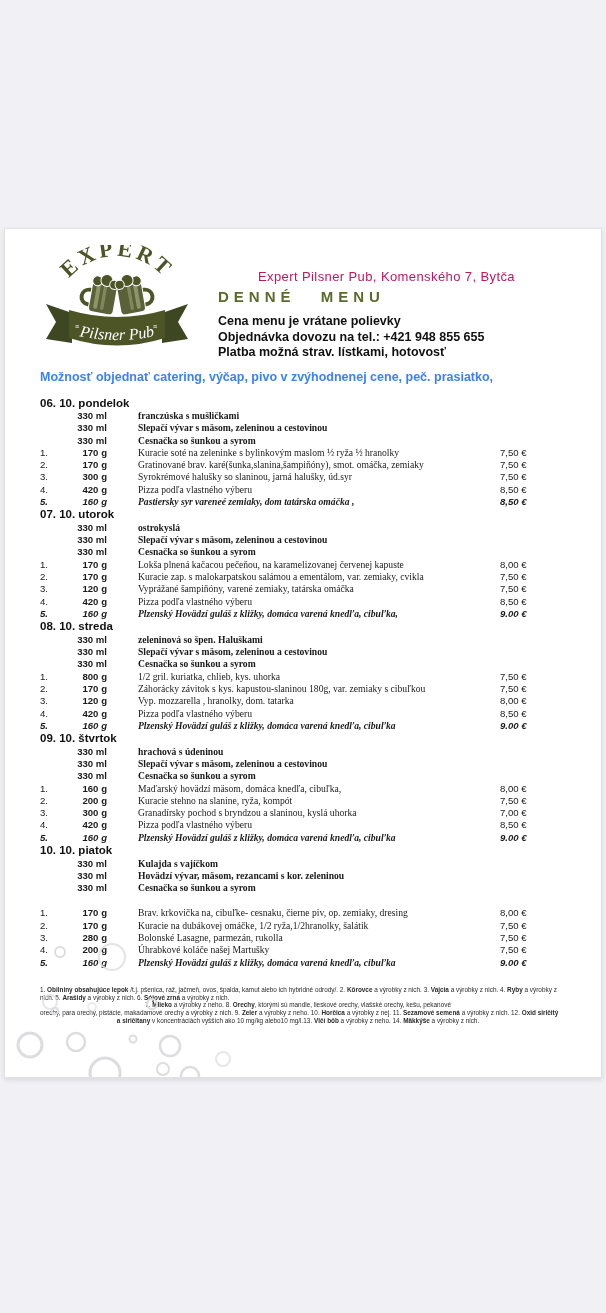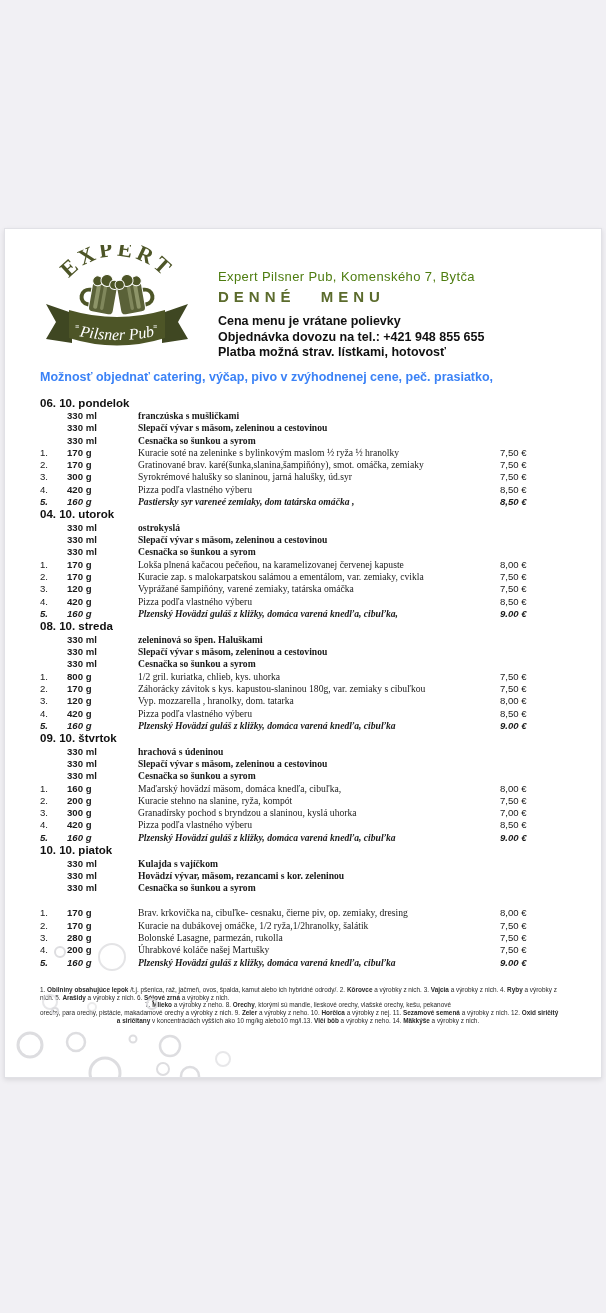--- a/index.html
+++ b/index.html
@@ -8,30 +8,30 @@
   .paper{
     position:absolute;left:4px;top:228px;width:598px;height:850px;
     background:#ffffff;border:1px solid #e1e1e6;box-sizing:border-box;
     box-shadow:0 2px 5px rgba(0,0,0,.10);
     padding:16px 45px 0 35px;overflow:hidden;
   }
   
   .hdr{display:flex;align-items:flex-start;}
   .logo{flex:0 0 150px;height:112px;margin-left:2px;}
   .hdr-text{margin-left:26px;padding-top:24px;}
-  .address{font-size:13px;color:#4d7c0f;letter-spacing:.4px;white-space:nowrap;}
+  .address{font-size:13px;color:#be185d;letter-spacing:.4px;white-space:nowrap;margin-left:40px;}
   .title{font-size:15px;font-weight:bold;color:#5b6b2c;letter-spacing:5px;word-spacing:16px;margin:4px 0 9px 0;white-space:nowrap;}
   .info-line{font-size:12.5px;font-weight:bold;color:#101010;line-height:15.5px;white-space:nowrap;}
   .note{font-size:12.5px;font-weight:bold;color:#3b82f6;text-align:left;margin-top:9px;white-space:nowrap;}
   
   .menu{margin-top:13px;}
   .day-header{font-size:11.5px;font-weight:bold;color:#101010;line-height:13.5px;white-space:nowrap;}
   .row{display:flex;font-size:9.6px;color:#1a1a1a;line-height:12.3px;white-space:nowrap;}
   .c-no{flex:0 0 27px;}
-  .c-wt{flex:0 0 40px;}
+  .c-wt{flex:0 0 40px;text-align:right;}
   .c-name{flex:1 1 auto;padding-left:31px;overflow:visible;font-family:Liberation Serif, serif;}
   .c-price{flex:0 0 56px;text-align:left;}
   .row.soup .c-wt,.row.soup .c-name{font-weight:bold;}
   .row.item .c-wt{font-weight:bold;}
   .row.hl{font-weight:bold;font-style:italic;}
   .row-gap{height:13px;}
   
   .allergens{margin-top:17px;font-size:6.4px;line-height:7.7px;color:#2a2a2a;}
   .al-line{white-space:nowrap;}
   .al-c{text-align:center;}
@@ -148,21 +148,21 @@
             <span class="c-price">8,50 €</span>
           </div>
           <div class="row item hl">
             <span class="c-no">5.</span>
             <span class="c-wt">160 g</span>
             <span class="c-name">Pastiersky syr vareneé zemiaky, dom tatárska omáčka ,</span>
             <span class="c-price">8,50 €</span>
           </div>
         </section>
         <section class="day">
-          <div class="day-header">04. 10. utorok</div>
+          <div class="day-header">07. 10. utorok</div>
           <div class="row soup">
             <span class="c-no"></span>
             <span class="c-wt">330 ml</span>
             <span class="c-name">ostrokyslá</span>
             <span class="c-price"></span>
           </div>
           <div class="row soup">
             <span class="c-no"></span>
             <span class="c-wt">330 ml</span>
             <span class="c-name">Slepačí vývar s mäsom, zeleninou a cestovinou</span>

